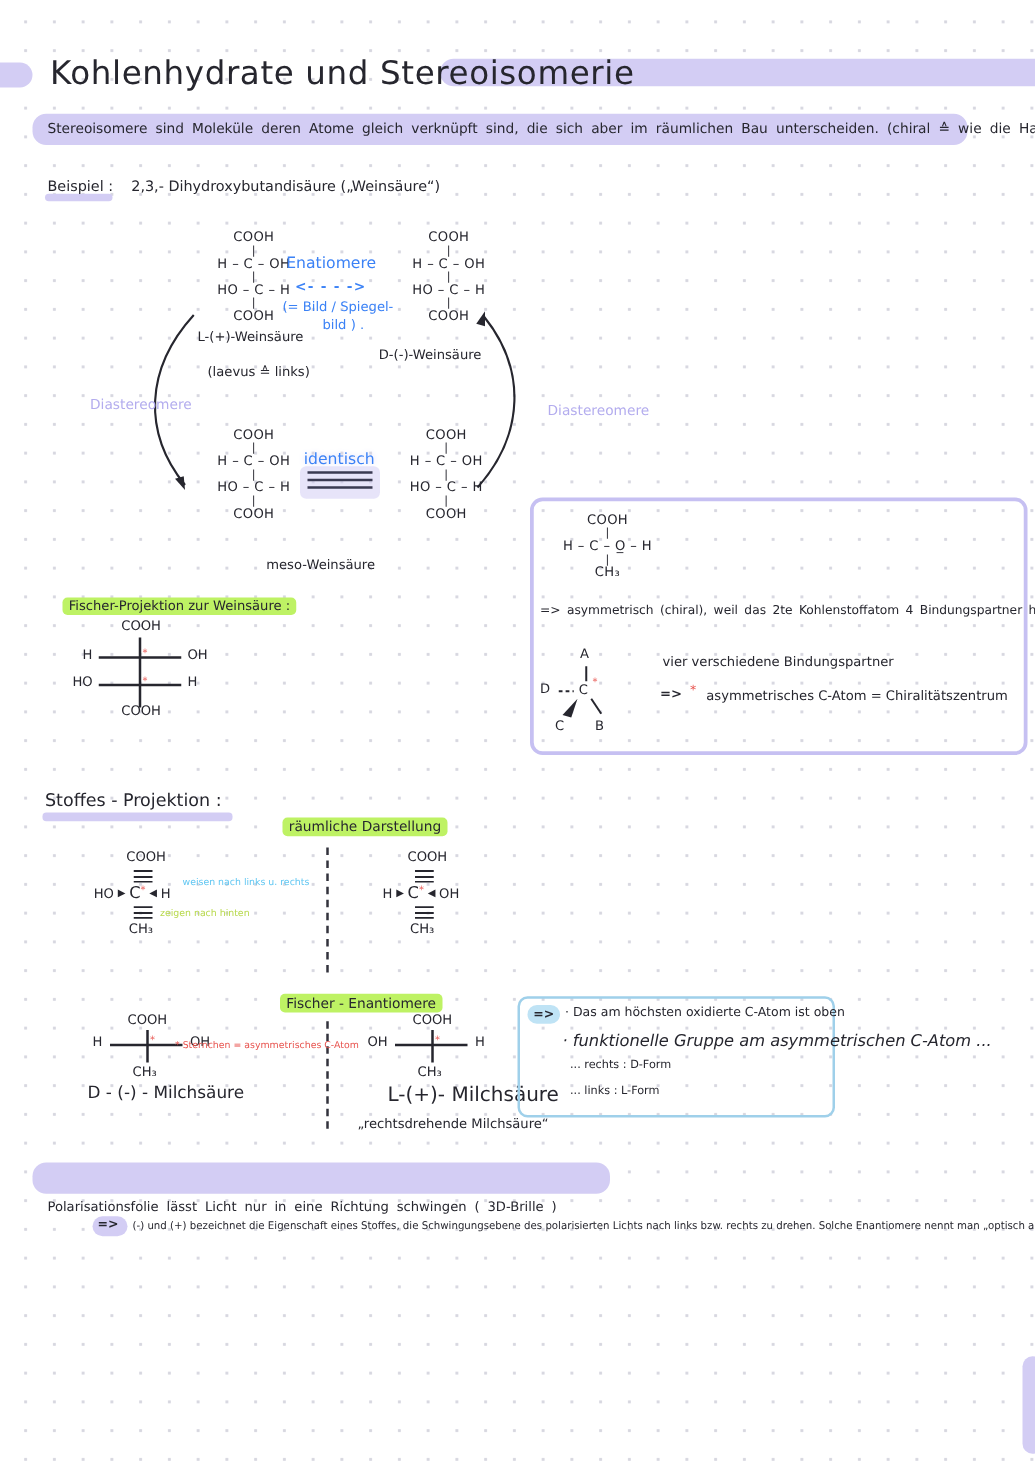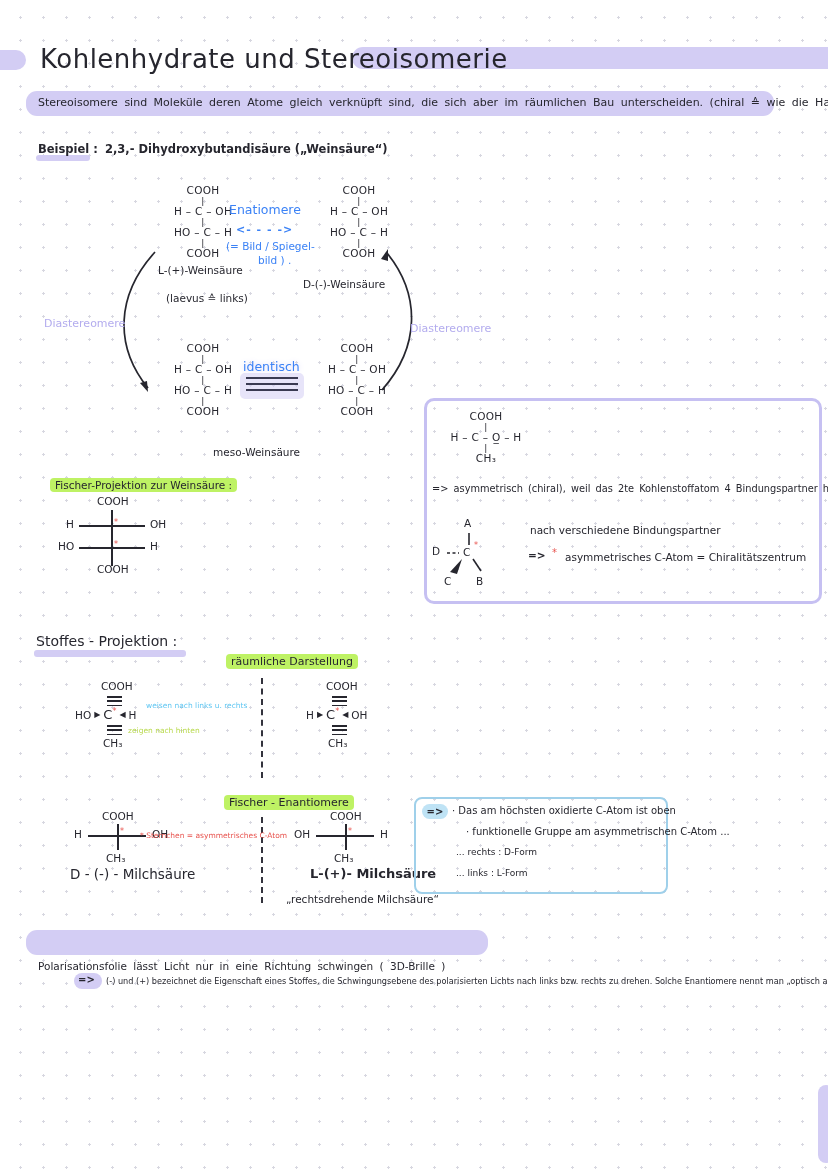--- a/index.html
+++ b/index.html
@@ -7,26 +7,26 @@
     width:828px;height:1169px;position:relative;overflow:hidden;
     background-color:#ffffff;
     background-image:radial-gradient(circle,#d7d7e0 1.1px,transparent 1.3px);
     background-size:23px 23px;background-position:9px 6px;
     font-family:"DejaVu Sans",sans-serif;color:#26262e;
   }
   .abs{position:absolute;}
   .hl{background:#d3cdf4;border-radius:11px;}
   .yhl{background:#bef264;border-radius:4px;padding:1px 5px;}
   .purple{color:#3b82f6;}
-  .lav{color:#b3acee;}
+  .lav{color:#b3acee;margin-left:28px;}
   .red{color:#e8544f;}
   .blue-note{color:#5fc6f2;}
   .green-note{color:#b8d94c;}
   .title{font-size:26px;letter-spacing:.5px;font-weight:400;}
-  .body-txt{font-size:11px;font-weight:bold;}
+  .body-txt{font-size:11px;}
   .stack{display:flex;flex-direction:column;align-items:center;width:86px;font-size:10.5px;letter-spacing:.3px;}
   .stack div{line-height:13px;}
   .stack div:nth-child(even){line-height:8px;font-size:9px;}
   .vline{position:absolute;width:1.8px;background:#26262e;}
   .hline{position:absolute;height:1.8px;background:#26262e;}
   .hash3{position:absolute;width:15px;height:10px;
     background:repeating-linear-gradient(to bottom,#26262e 0 1.6px,transparent 1.6px 4.4px);}
   .dashv{position:absolute;border-left:2px dashed #33333d;width:0;}
   .ast{color:#e8544f;font-size:8px;}
   .wedge{font-size:8px;line-height:14px;}
@@ -147,21 +147,21 @@
     <polygon points="34,44 22,57 29,59" fill="#26262e"></polygon>
     <line x1="45" y1="44" x2="53" y2="56" stroke="#26262e" stroke-width="1.6"></line>
   </svg>
   <div class="abs small" style="left:36px;top:2px;">A</div>
   <div class="abs small" style="left:4px;top:30px;">D</div>
   <div class="abs small" style="left:35px;top:31px;">C</div>
   <div class="abs ast" style="left:46px;top:26px;">*</div>
   <div class="abs small" style="left:16px;top:60px;">C</div>
   <div class="abs small" style="left:48px;top:60px;">B</div>
 </div>
-<div class="abs small" style="left:530px;top:524px;">nach verschiedene Bindungspartner</div>
+<div class="abs small" style="left:530px;top:524px;">vier verschiedene Bindungspartner</div>
 <div class="abs small" style="left:528px;top:549px;font-weight:bold;">=&gt;</div>
 <div class="abs ast" style="left:552px;top:547px;font-size:10px;">*</div>
 <div class="abs small" style="left:565px;top:551px;">asymmetrisches C-Atom = Chiralitätszentrum</div>
 
 <div class="abs hl" style="left:34px;top:650px;width:152px;height:7px;border-radius:3px;"></div>
 <div class="abs" style="left:36px;top:633px;font-size:14px;">Stoffes - Projektion :</div>
 
 <div class="abs yhl" style="left:226px;top:654px;font-size:11px;">räumliche Darstellung</div>
 <div class="dashv" style="left:261px;top:678px;height:100px;"></div>
 
@@ -214,27 +214,27 @@
 
 <div class="abs" style="left:296px;top:812px;width:110px;height:60px;">
   <div class="vline" style="left:49px;top:12px;height:26px;"></div>
   <div class="hline" style="left:20px;top:23px;width:58px;"></div>
   <div class="abs small" style="left:34px;top:-2px;">COOH</div>
   <div class="abs small" style="left:-2px;top:16px;">OH</div>
   <div class="abs small" style="left:84px;top:16px;">H</div>
   <div class="abs ast" style="left:52px;top:15px;">*</div>
   <div class="abs small" style="left:38px;top:40px;">CH₃</div>
 </div>
-<div class="abs" style="left:310px;top:866px;font-size:13px;font-weight:bold;">L-(+)- Milchsäure</div>
+<div class="abs" style="left:310px;top:866px;font-size:16px;">L-(+)- Milchsäure</div>
 <div class="abs small" style="left:286px;top:893px;">„rechtsdrehende Milchsäure“</div>
 
 <div class="note-box" style="left:414px;top:797px;width:250px;height:93px;border:2.5px solid #9fd0ea;border-radius:8px;"></div>
 <div class="abs" style="left:422px;top:804px;width:26px;height:15px;background:#bfe3f5;border-radius:8px;font-size:10px;text-align:center;line-height:15px;font-weight:bold;">=&gt;</div>
 <div class="abs" style="left:452px;top:805px;font-size:10px;white-space:nowrap;">·  Das am höchsten oxidierte C-Atom ist oben</div>
-<div class="abs" style="left:466px;top:826px;font-size:10px;white-space:nowrap;">·  funktionelle Gruppe am asymmetrischen C-Atom ...</div>
+<div class="abs" style="left:450px;top:826px;font-size:13px;white-space:nowrap;font-style:italic;">·  funktionelle Gruppe am asymmetrischen C-Atom ...</div>
 <div class="abs" style="left:456px;top:847px;font-size:9px;">... rechts : D-Form</div>
 <div class="abs" style="left:456px;top:868px;font-size:9px;">... links : L-Form</div>
 
 <div class="abs hl" style="left:26px;top:930px;width:462px;height:25px;"></div>
 <div class="abs" style="left:38px;top:935px;font-size:10.5px;word-spacing:3px;white-space:nowrap;margin-top:25px;">Polarisationsfolie lässt Licht nur in eine Richtung schwingen ( 3D-Brille )</div>
 
 <div class="abs hl" style="left:74px;top:973px;width:28px;height:16px;border-radius:8px;"></div>
 <div class="abs" style="left:78px;top:974px;font-size:10px;font-weight:bold;">=&gt;</div>
 <div class="abs" style="left:106px;top:976px;font-size:8.5px;white-space:nowrap;transform:scaleX(.96);transform-origin:left;">(-) und (+) bezeichnet die Eigenschaft eines Stoffes, die Schwingungsebene des polarisierten Lichts nach links bzw. rechts zu drehen. Solche Enantiomere nennt man „optisch aktiv“.</div>
 

